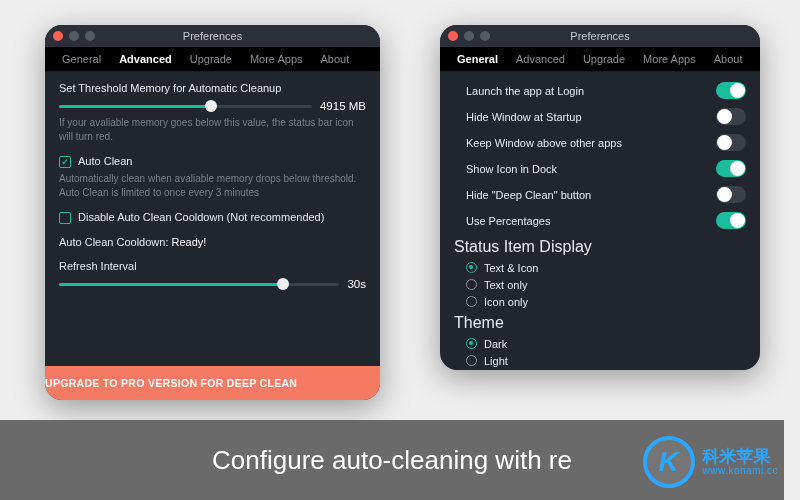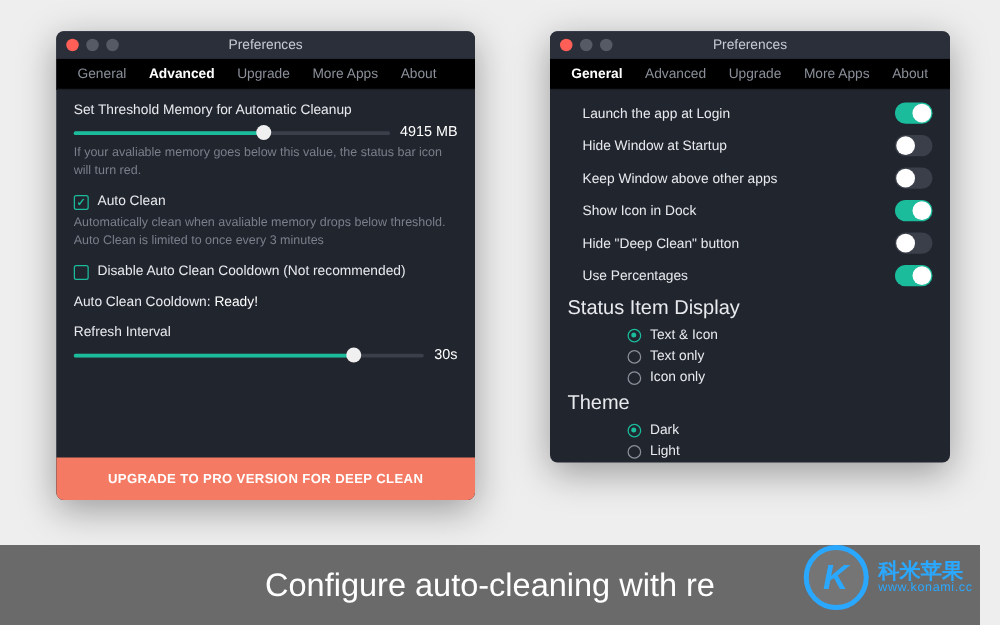--- a/index.html
+++ b/index.html
@@ -1,17 +1,17 @@
 <!DOCTYPE html>
 <html><head>
 <meta charset="utf-8">
 <style>
 * { margin: 0; padding: 0; box-sizing: border-box; font-family: -apple-system, BlinkMacSystemFont, "Helvetica Neue", sans-serif; }
 body { width: 800px; height: 500px; background: #eeeeee; position: relative; overflow: hidden; }
-.window { position: absolute; background: #21252e; border-radius: 6px; box-shadow: 0 8px 30px rgba(0,0,0,0.35); overflow: hidden; }
+.window { position: absolute; background: #21252e; border-radius: 17px; box-shadow: 0 8px 30px rgba(0,0,0,0.35); overflow: hidden; }
 .window-left { left: 45px; top: 25px; width: 335px; height: 375px; }
 .window-right { left: 440px; top: 25px; width: 320px; height: 345px; }
 .titlebar { display: flex; align-items: center; height: 22px; background: #2a2f3a; position: relative; }
 .traffic { display: flex; gap: 6px; position: absolute; left: 8px; }
 .dot { width: 10px; height: 10px; border-radius: 50%; }
 .dot-red { background: #ff5f57; }
 .dot-gray { background: #555a64; }
 .title { color: #c8cbd2; font-size: 11px; font-weight: 500; width: 100%; text-align: center; }
 .tabs { display: flex; background: #000000; border-bottom: 1px solid #1a1d24; padding: 0 8px; }
 .tab { color: #8a8f99; font-size: 11px; padding: 6px 9px; cursor: pointer; }
@@ -24,35 +24,35 @@
 .slider-fill { position: absolute; top: 5px; left: 0; height: 3px; background: #1abc9c; border-radius: 2px; }
 .slider-thumb { position: absolute; top: 0; width: 12px; height: 12px; background: #f0f0f0; border-radius: 50%; transform: translateX(-50%); }
 .slider-val { font-size: 11.5px; color: #fff; font-weight: 500; white-space: nowrap; }
 .hint { font-size: 10px; color: #7a7f8a; line-height: 1.35; margin-bottom: 12px; }
 .check-row { display: flex; align-items: flex-start; gap: 7px; margin-bottom: 4px; }
 .checkbox { width: 12px; height: 12px; border: 1.5px solid #1abc9c; border-radius: 2px; display: flex; align-items: center; justify-content: center; flex-shrink: 0; margin-top: 1px; }
 .checkbox.checked::after { content: "✓"; color: #1abc9c; font-size: 9px; font-weight: bold; line-height: 1; }
 .check-label { font-size: 11px; color: #e8eaee; }
 .status-row { font-size: 11px; color: #e8eaee; margin-bottom: 12px; }
 .status-val { color: #fff; font-weight: 400; }
-.upgrade-bar { position: absolute; left: 0; right: 0; bottom: 0; background: #f47a63; color: #fff; font-size: 10.5px; font-weight: 600; text-align: center; padding: 11px 0; letter-spacing: 0.3px; }
+.upgrade-bar { position: absolute; left: 0; right: 0; bottom: 0; background: #f47a63; color: #fff; font-size: 10.5px; font-weight: 600; padding: 11px 0; letter-spacing: 0.3px; }
 .toggle-row { display: flex; justify-content: space-between; align-items: center; margin-bottom: 9px; }
 .toggle-label { font-size: 11px; color: #e8eaee; padding-left: 12px; }
 .toggle { width: 30px; height: 17px; background: #3a3f4a; border-radius: 10px; position: relative; cursor: pointer; }
 .toggle.on { background: #1abc9c; }
 .toggle-knob { width: 15px; height: 15px; background: #fff; border-radius: 50%; position: absolute; top: 1px; left: 1px; transition: none; }
 .toggle.on .toggle-knob { left: 14px; }
 .section-label { font-size: 16px; color: #e8eaee; margin: 6px 0 6px 0; }
 .radio-group { margin-left: 12px; }
-.radio-row { display: flex; align-items: center; gap: 7px; margin-bottom: 5px; cursor: pointer; margin-left: 36px; }
+.radio-row { display: flex; gap: 7px; margin-bottom: 5px; cursor: pointer; }
 .radio { width: 11px; height: 11px; border: 1.5px solid #8a8f99; border-radius: 50%; position: relative; flex-shrink: 0; }
 .radio.selected { border-color: #1abc9c; }
 .radio.selected::after { content: ""; position: absolute; top: 2px; left: 2px; width: 4px; height: 4px; background: #1abc9c; border-radius: 50%; }
 .radio-label { font-size: 11px; color: #e8eaee; }
-.footer-caption { position: absolute; left: 0; right: 16px; bottom: 0; height: 64px; background: #6a6a6a; display: flex; align-items: center; justify-content: center; }
+.footer-caption { position: absolute; left: 0; right: 16px; bottom: 0; height: 80px; background: #6a6a6a; display: flex; align-items: center; justify-content: center; }
 .caption-text { color: #fff; font-size: 26px; font-weight: 300; }
 .watermark-badge { position: absolute; right: 22px; bottom: 12px; display: flex; align-items: center; gap: 8px; }
 .wm-circle { width: 52px; height: 52px; border: 4px solid #2aa8ff; border-radius: 50%; display: flex; align-items: center; justify-content: center; color: #2aa8ff; font-size: 28px; font-weight: 800; font-style: italic; background: rgba(255,255,255,0.08); }
 .wm-text { display: flex; flex-direction: column; line-height: 1.05; }
 .wm-cn { color: #2aa8ff; font-size: 17px; font-weight: 700; }
 .wm-url { color: #2aa8ff; font-size: 10px; letter-spacing: 0.5px; }
 </style>
 </head>
 <body>
 

